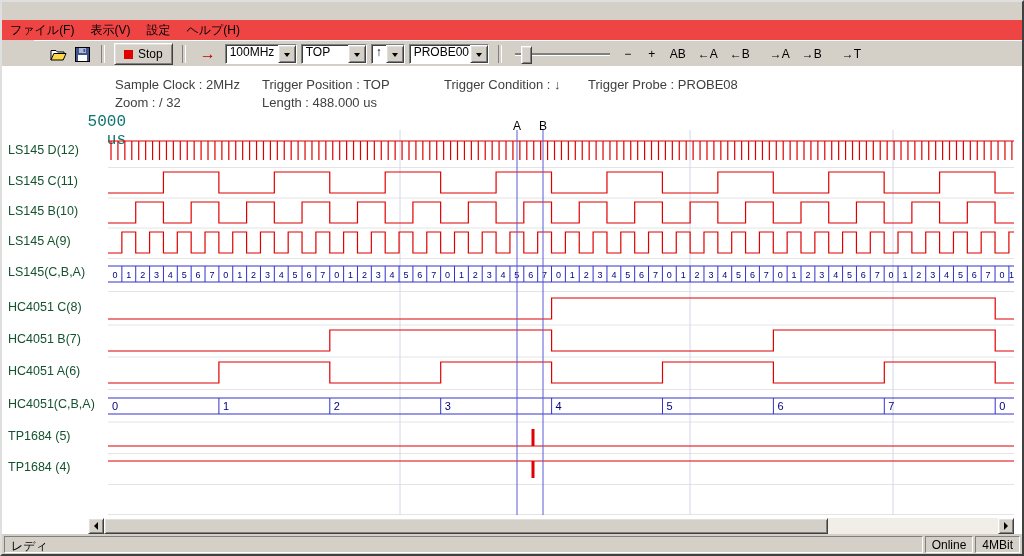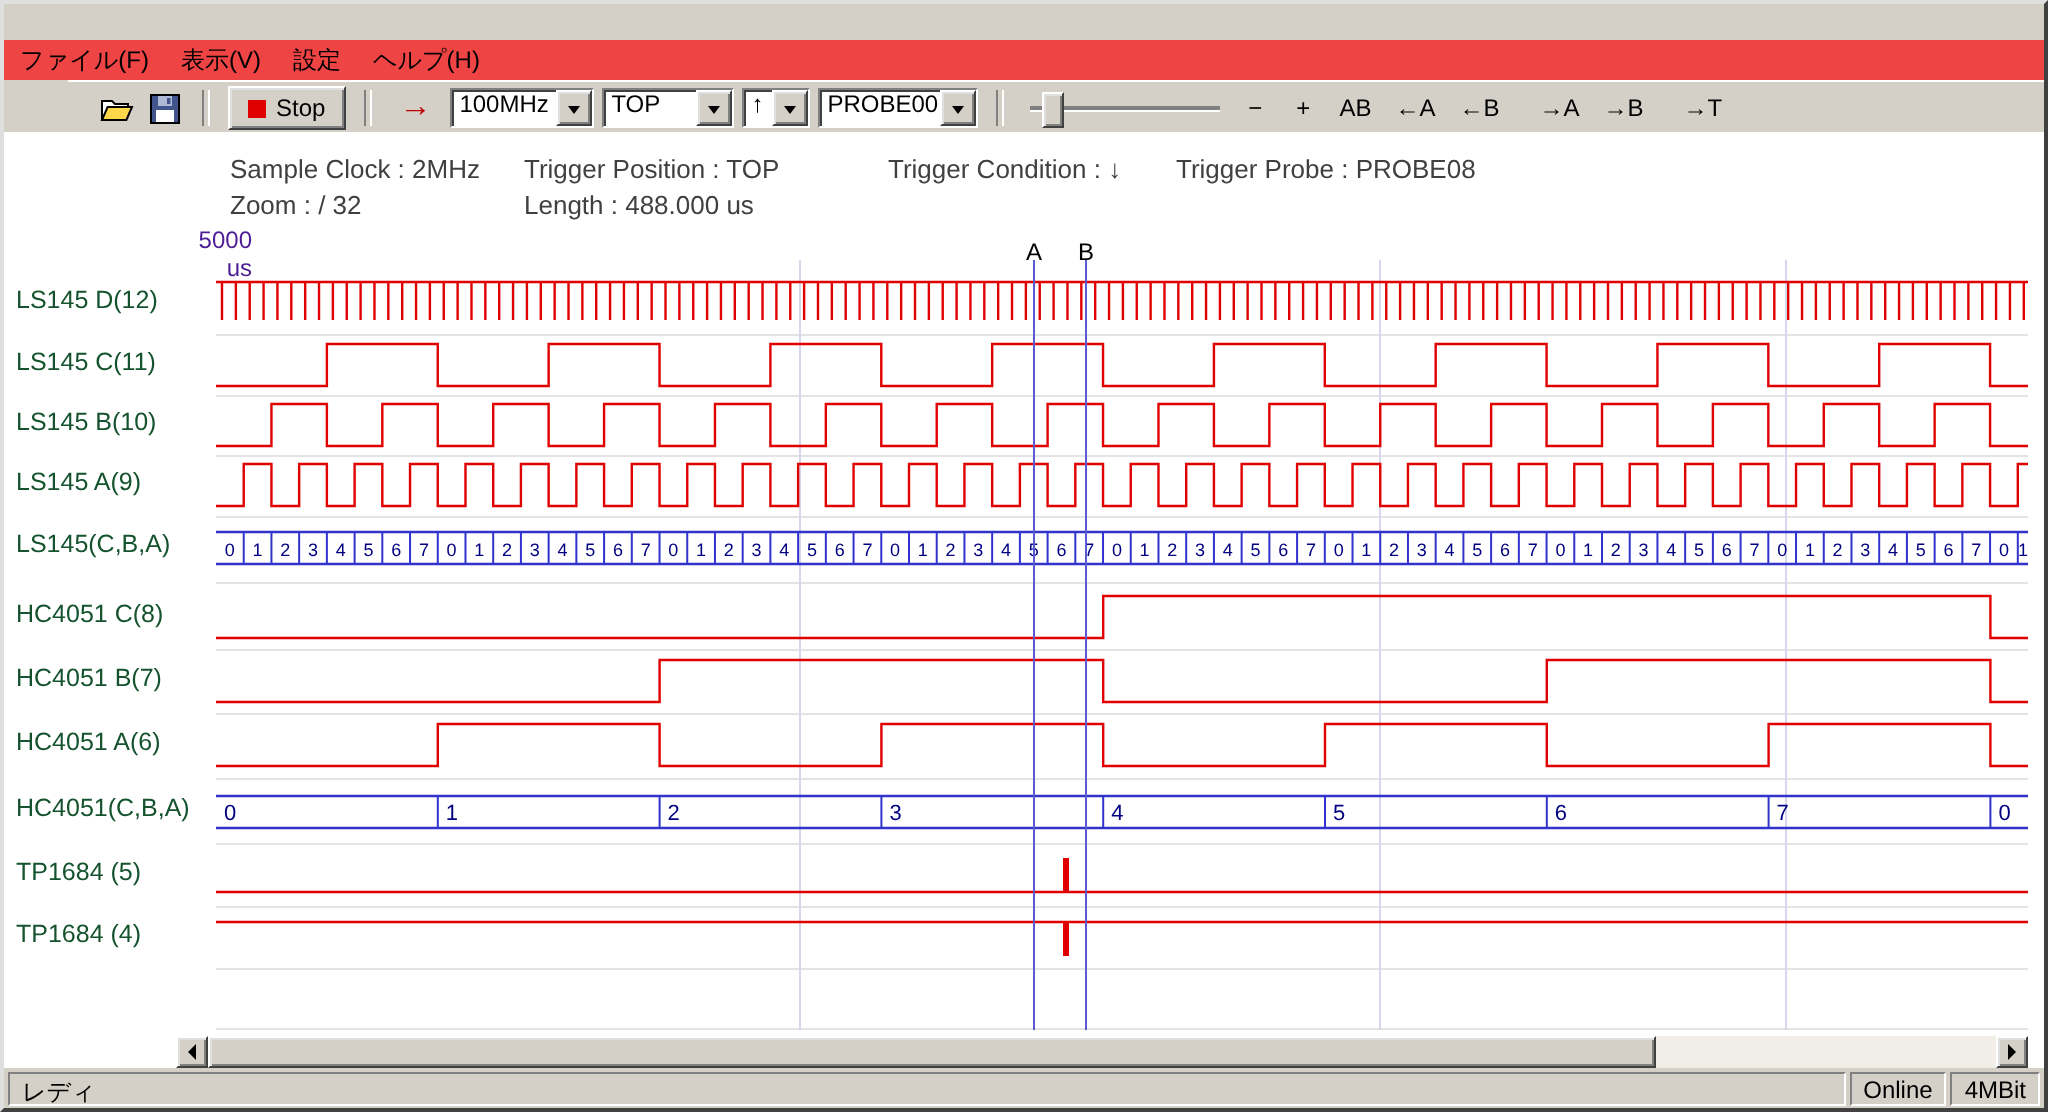--- a/index.html
+++ b/index.html
@@ -50,21 +50,21 @@
                 border:1px solid;border-color:#fff #404040 #404040 #fff;
                 box-shadow:inset 1px 1px 0 #dfdfdf,inset -1px -1px 0 #808080;}
   .flat-btn{background:none;border:none;font-family:inherit;font-size:12px;color:#000;
             padding:2px 4px;min-width:20px;white-space:nowrap;}
   .gap-l{margin-left:8px;}
   
   .client-bg{position:absolute;left:0;top:64px;right:0;height:468px;background:#fff;}
   .info{position:absolute;font-size:13px;color:#404040;white-space:nowrap;}
   .t1{top:75px;}.t2{top:93px;}
   .time-origin{position:absolute;left:84px;top:111px;width:40px;text-align:right;
-               font-size:12px;color:#4c1d95;}
+               font-size:16px;color:#0f766e;font-family:Liberation Mono, monospace;}
   .cursor-label{position:absolute;top:117px;font-size:12px;color:#000;width:12px;text-align:center;}
   .ch-label{position:absolute;left:6px;font-size:12.5px;color:#14532d;white-space:nowrap;}
   #wave-svg{position:absolute;left:106px;top:128px;}
   
   .hscroll{position:absolute;left:86px;top:516px;width:926px;height:16px;display:flex;
            background:#f0eee6;}
   .sb-btn{width:16px;height:16px;flex:none;background:#d4d0c8;border:1px solid;
           border-color:#fff #404040 #404040 #fff;box-shadow:inset 1px 1px 0 #dfdfdf,inset -1px -1px 0 #808080;
           box-sizing:border-box;display:flex;align-items:center;justify-content:center;}
   .arr-left{width:0;height:0;border:4px solid transparent;border-right:4px solid #000;margin-left:-4px;}

